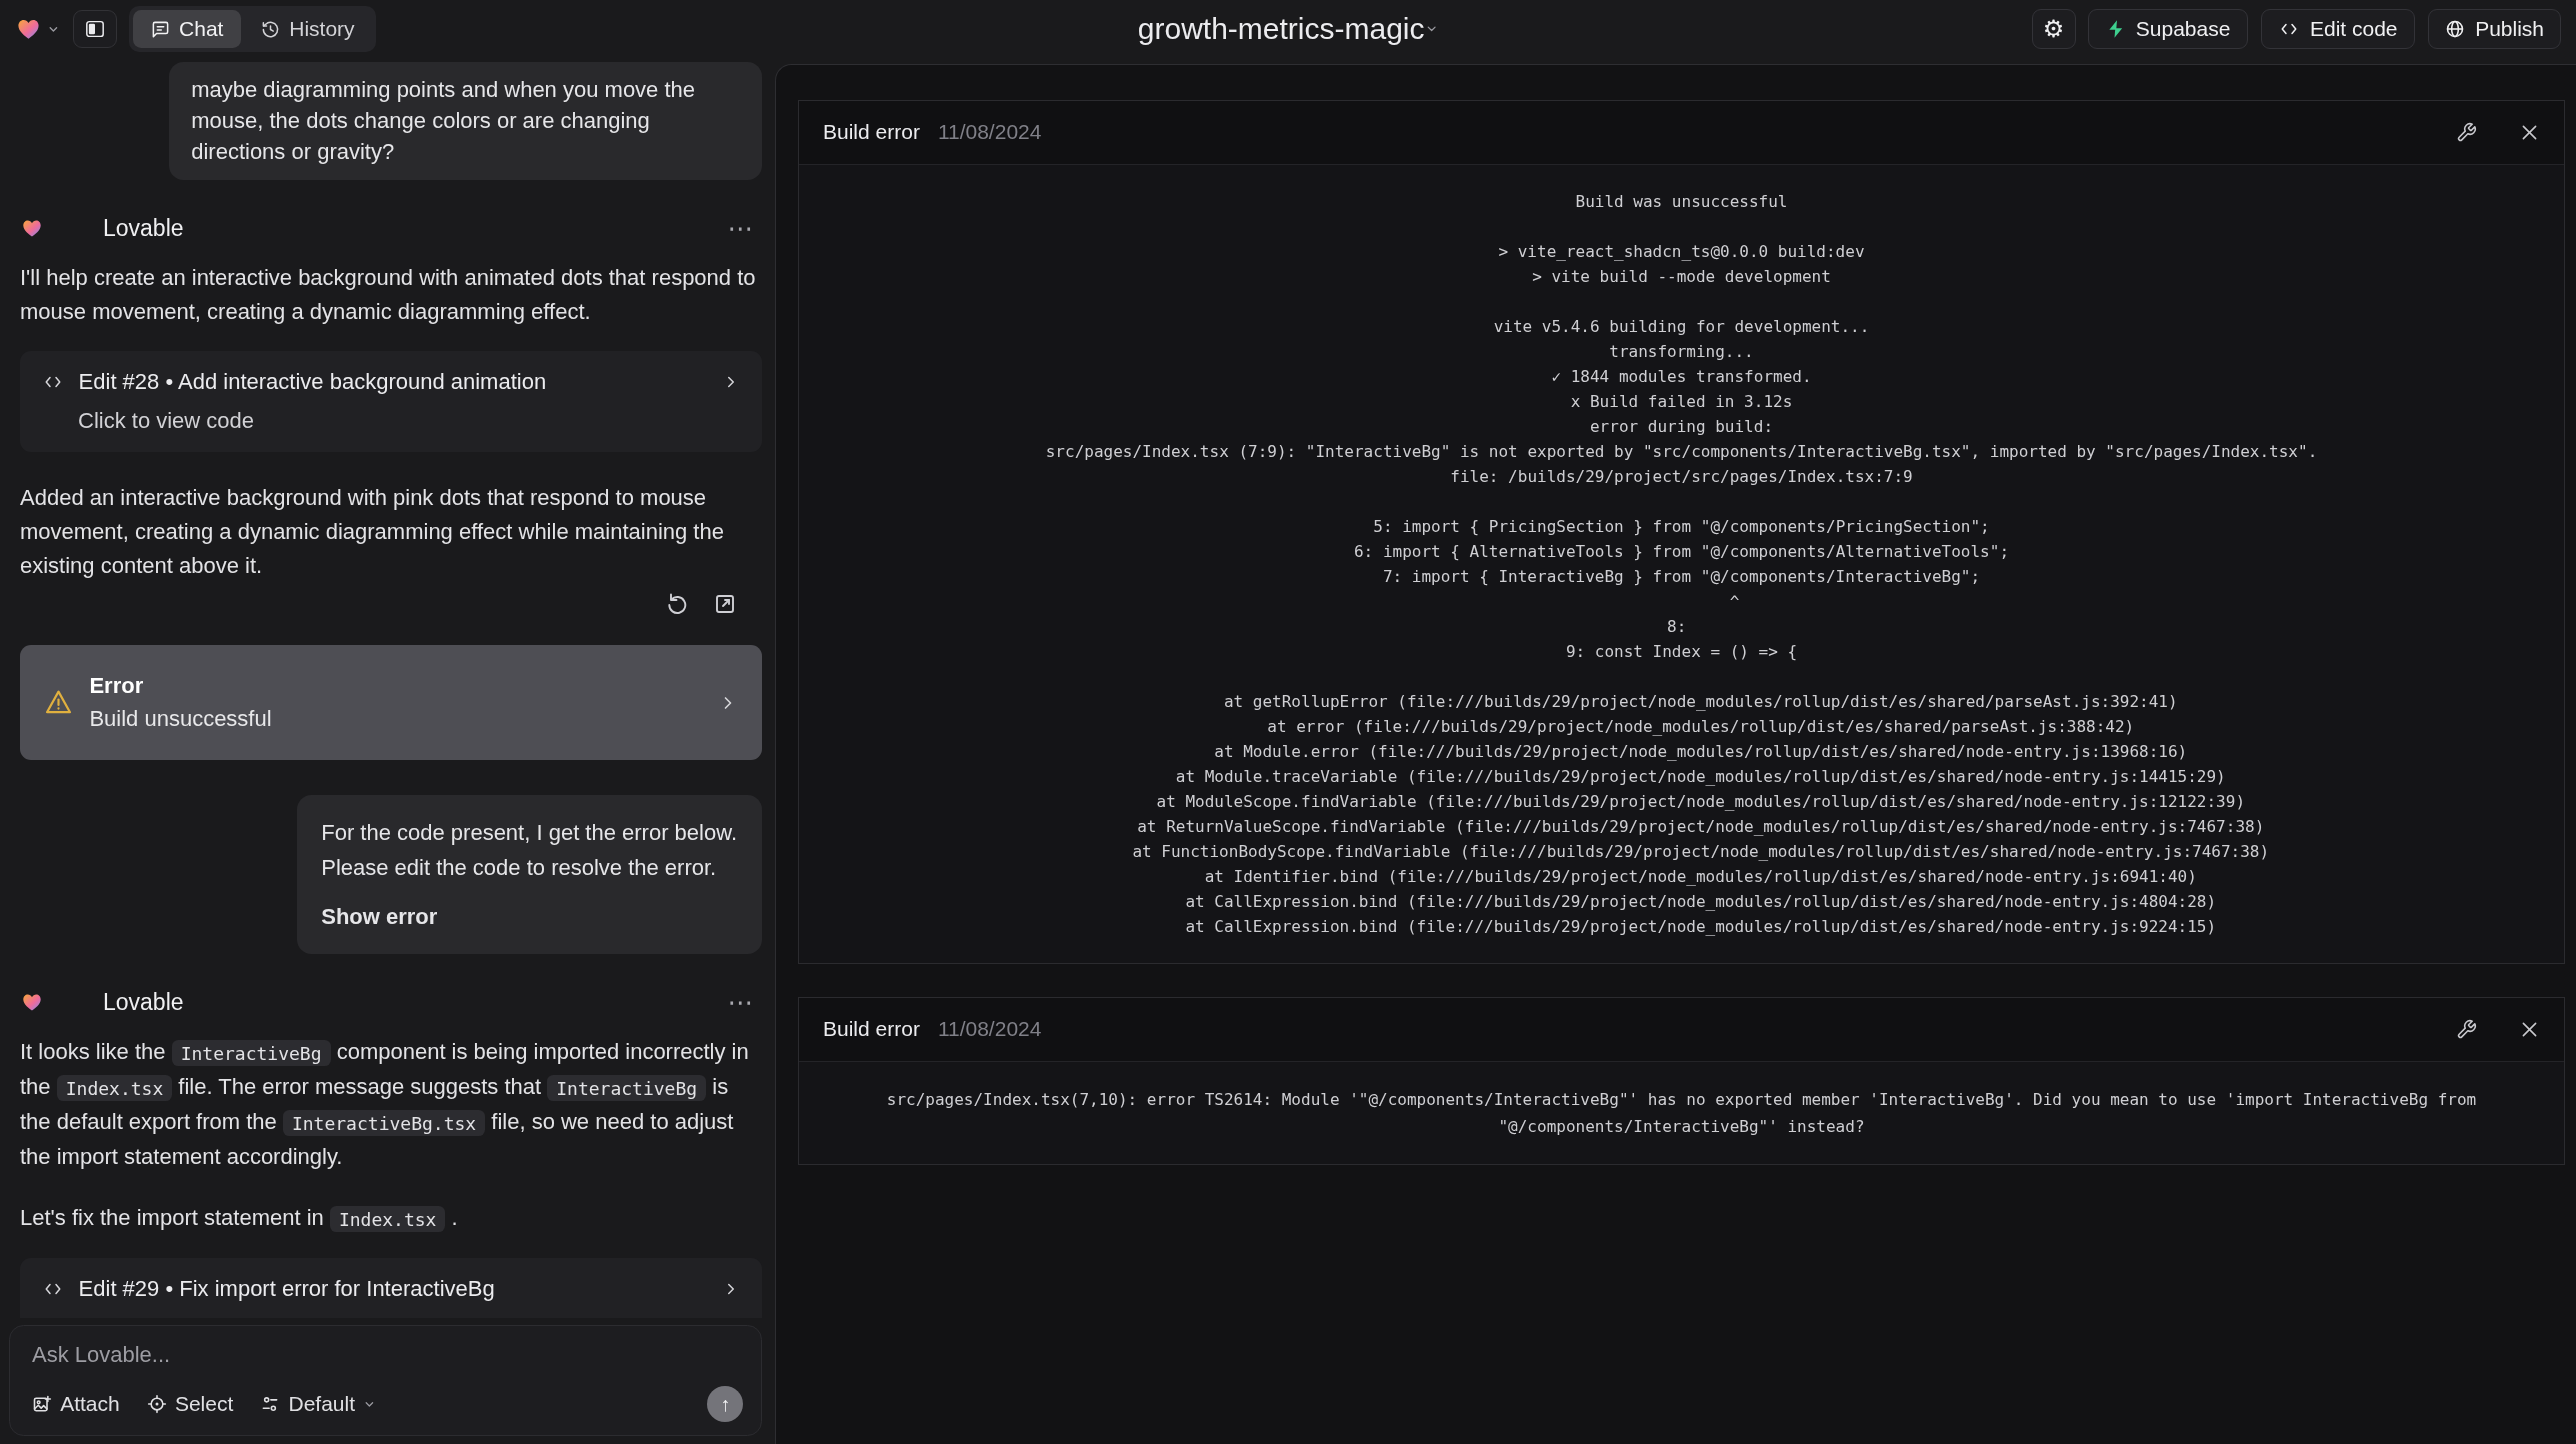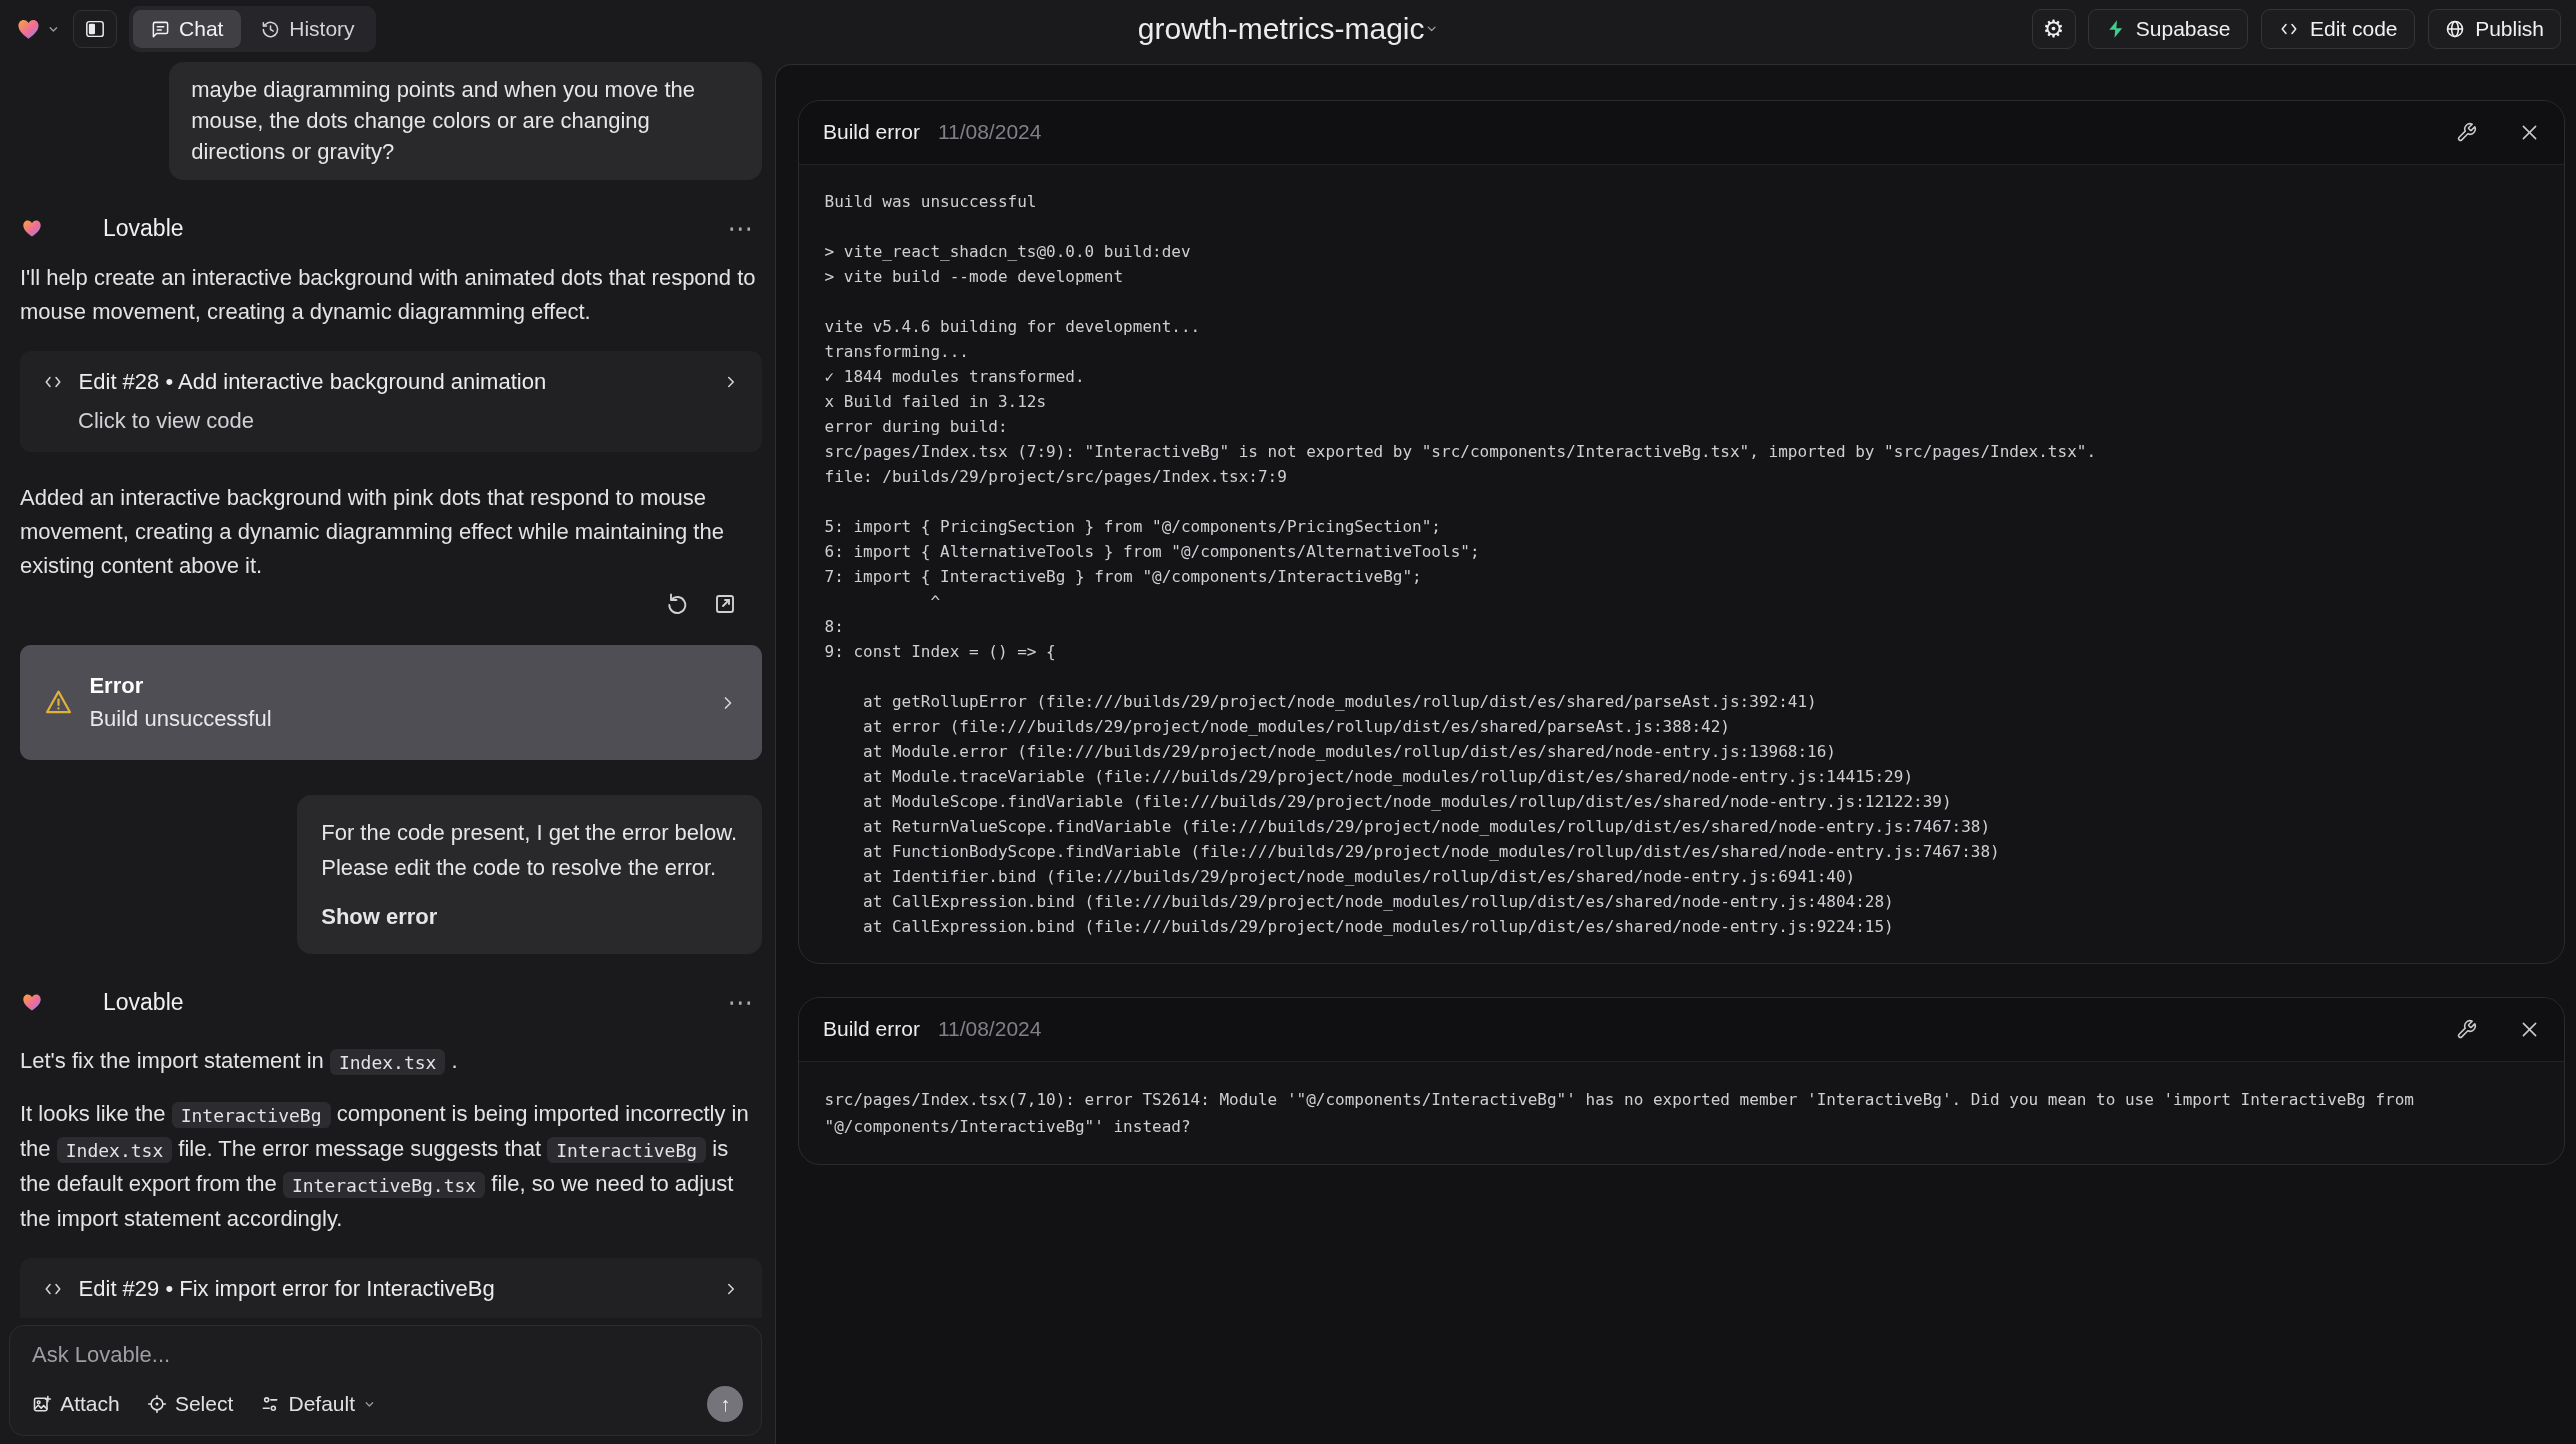--- a/index.html
+++ b/index.html
@@ -131,21 +131,21 @@
     border-radius:10px; padding:8.2px 14.6px; font-size:21px; font-weight:600; cursor:pointer;
   }
   .fix-btn .kbd-f {
     border:1.4px solid #b9b9bf; border-radius:5.5px; width:24px; height:24px;
     display:flex; align-items:center; justify-content:center;
     font-size:13.7px; font-weight:700; color:#2a2a2c;
   }
 
   .cards { padding:35px 11px 0 22px; }
   .err-card {
-    border:0.9px solid #2b2b2f; border-radius:22px; overflow:hidden; background:#141417;
+    border:0.9px solid #2b2b2f; border-radius:0; overflow:hidden; background:#141417;text-align:center;
   }
   .err-card + .err-card { margin-top:33px; }
   .err-head {
     height:64px; background:#101012; border-bottom:0.9px solid #242428;
     display:flex; align-items:center; gap:18px; padding:0 24px;
   }
   .err-head .etitle { color:#ececef; font-size:21px; }
   .err-head .edate { color:#808088; font-size:21px; }
   .err-head .spacer { flex:1; }
   .err-head .hic { color:#c9c9ce; cursor:pointer; }
@@ -341,22 +341,22 @@
       <div class="msg-head">
         <span>
           <svg width="24" height="22" viewBox="0 0 24 24">
             <path fill="url(#hg)" d="M12 21.3C9.2 19.4 2.5 14.6 2.5 9.2 2.5 6 4.7 3.8 7.4 3.8c1.9 0 3.6 1.1 4.6 2.9 1-1.8 2.7-2.9 4.6-2.9 2.7 0 4.9 2.2 4.9 5.4 0 5.4-6.7 10.2-9.5 12.1z"></path>
           </svg>
         </span>
         <span class="name">Lovable</span>
         <span class="more">⋯</span>
       </div>
 
+      <p class="msg-text"><span>It looks like the </span><code>InteractiveBg</code><span> component is being imported incorrectly in the </span><code>Index.tsx</code><span> file. The error message suggests that </span><code>InteractiveBg</code><span> is the default export from the </span><code>InteractiveBg.tsx</code><span> file, so we need to adjust the import statement accordingly.</span></p>
       <p class="msg-text" style="margin-top:27px;"><span>Let's fix the import statement in </span><code>Index.tsx</code><span> .</span></p>
-      <p class="msg-text"><span>It looks like the </span><code>InteractiveBg</code><span> component is being imported incorrectly in the </span><code>Index.tsx</code><span> file. The error message suggests that </span><code>InteractiveBg</code><span> is the default export from the </span><code>InteractiveBg.tsx</code><span> file, so we need to adjust the import statement accordingly.</span></p>
 
       <div class="edit-card">
         <div class="row1">
           <span class="code-ic">
             <svg width="22" height="18" viewBox="0 0 24 24" fill="none" stroke="currentColor" stroke-width="2" stroke-linecap="round" stroke-linejoin="round">
                 <polyline points="8 6 3 12 8 18"></polyline>
                 <polyline points="16 6 21 12 16 18"></polyline>
               </svg>
           </span>
           <span class="title">Edit #29 • Fix import error for InteractiveBg</span>

